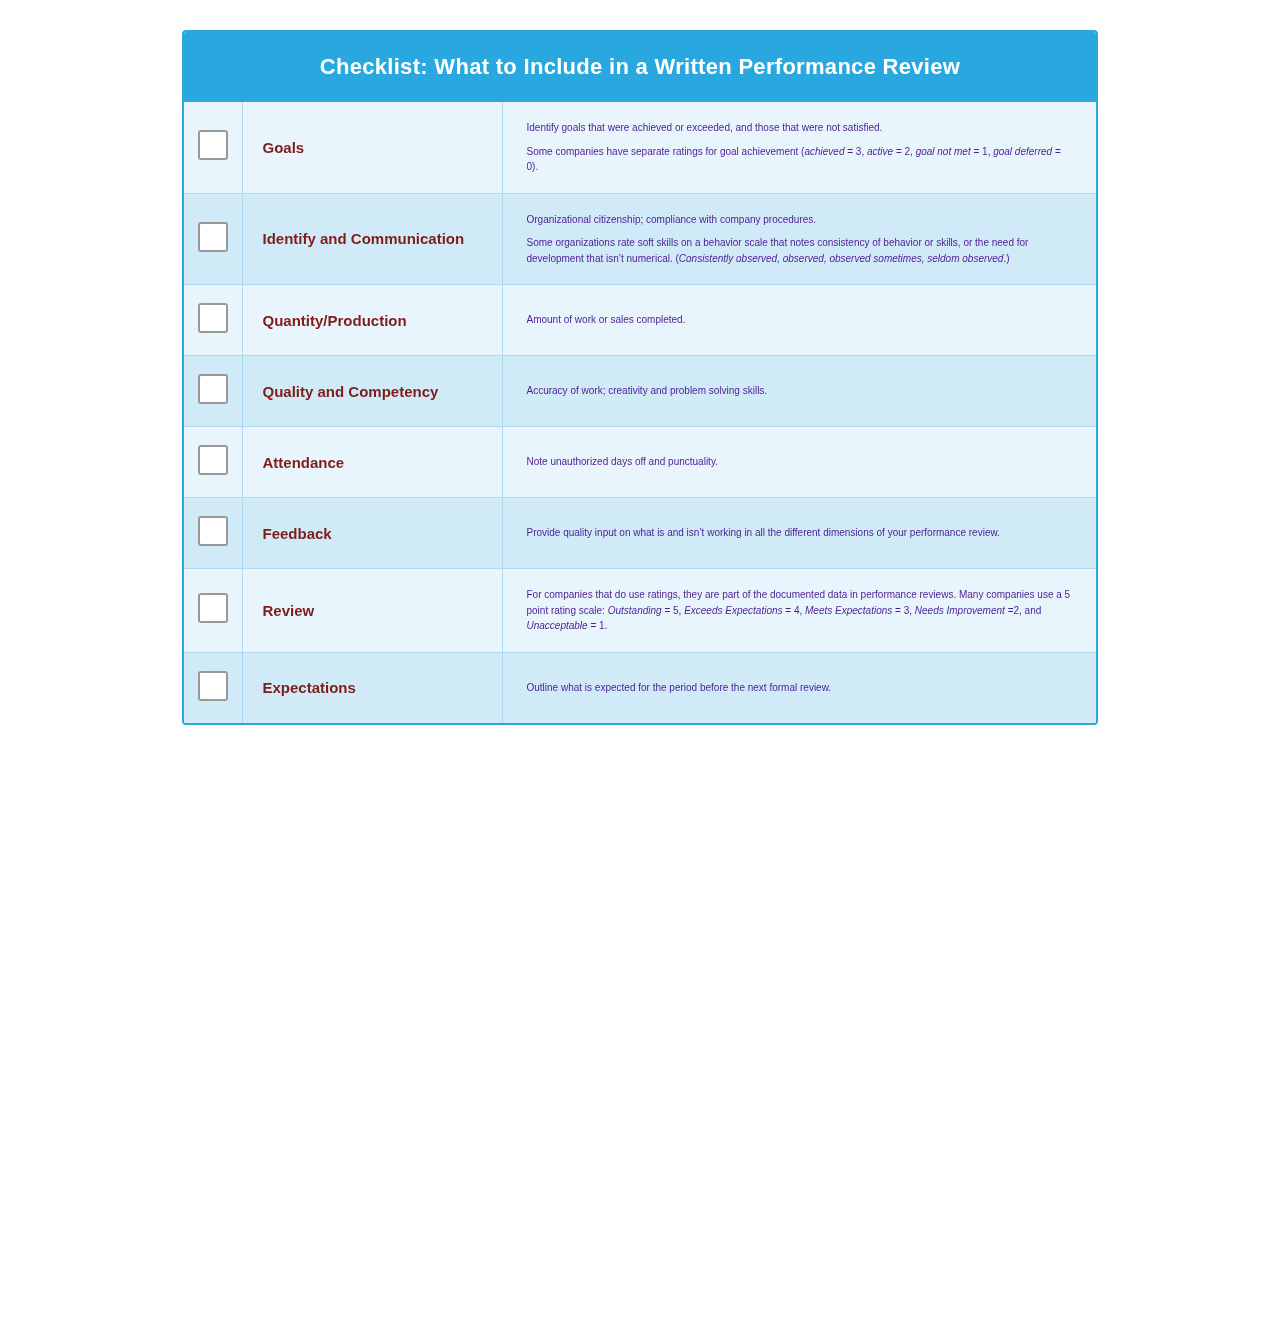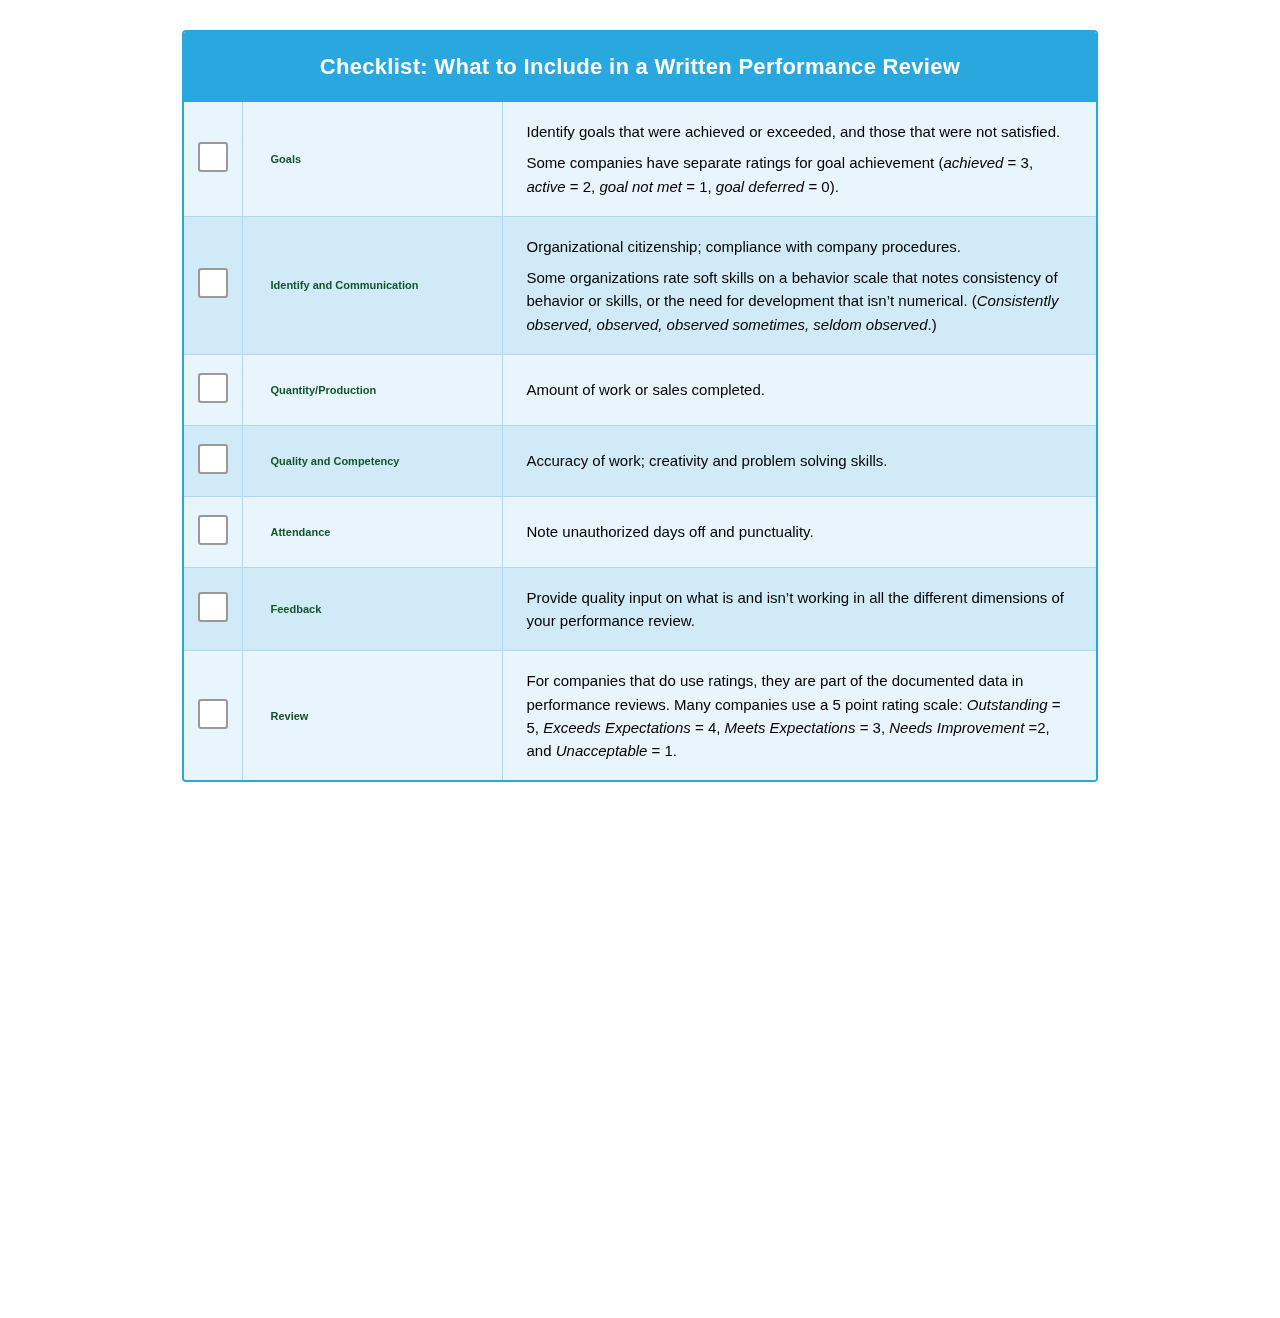--- a/index.html
+++ b/index.html
@@ -56,32 +56,32 @@
     .checkbox-box {
       display: inline-block;
       width: 30px;
       height: 30px;
       background: #fff;
       border: 2px solid #999;
       border-radius: 3px;
     }
     .label-cell {
       width: 260px;
-      padding: 18px 28px;
+      padding: 18px 20px;
       vertical-align: middle;
-      font-size: 11px;
+      font-size: 15px;
       font-weight: 600;
-      color: #14532d;
+      color: #7f1d1d;
       border-right: 1px solid #b0d8ef;
     }
     .desc-cell {
       padding: 18px 24px;
       vertical-align: middle;
-      font-size: 15px;
-      color: #000000;
+      font-size: 10px;
+      color: #4c1d95;
       line-height: 1.55;
     }
     .desc-cell p {
       margin-bottom: 8px;
     }
     .desc-cell p:last-child {
       margin-bottom: 0;
     }
   </style>
 </head>
@@ -137,15 +137,22 @@
             <p>Provide quality input on what is and isn’t working in all the different dimensions of your performance review.</p>
           </td>
         </tr>
         <tr>
           <td class="checkbox-cell"><div class="checkbox-box"></div></td>
           <td class="label-cell">Review</td>
           <td class="desc-cell">
             <p>For companies that do use ratings, they are part of the documented data in performance reviews. Many companies use a 5 point rating scale: <em>Outstanding</em> = 5, <em>Exceeds Expectations</em> = 4,  <em>Meets Expectations</em> = 3, <em>Needs Improvement</em> =2, and <em>Unacceptable</em> = 1.</p>
           </td>
         </tr>
+        <tr>
+          <td class="checkbox-cell"><div class="checkbox-box"></div></td>
+          <td class="label-cell">Expectations</td>
+          <td class="desc-cell">
+            <p>Outline what is expected for the period before the next formal review.</p>
+          </td>
+        </tr>
       </tbody>
   </table>
 </div>
 
 </body></html>

